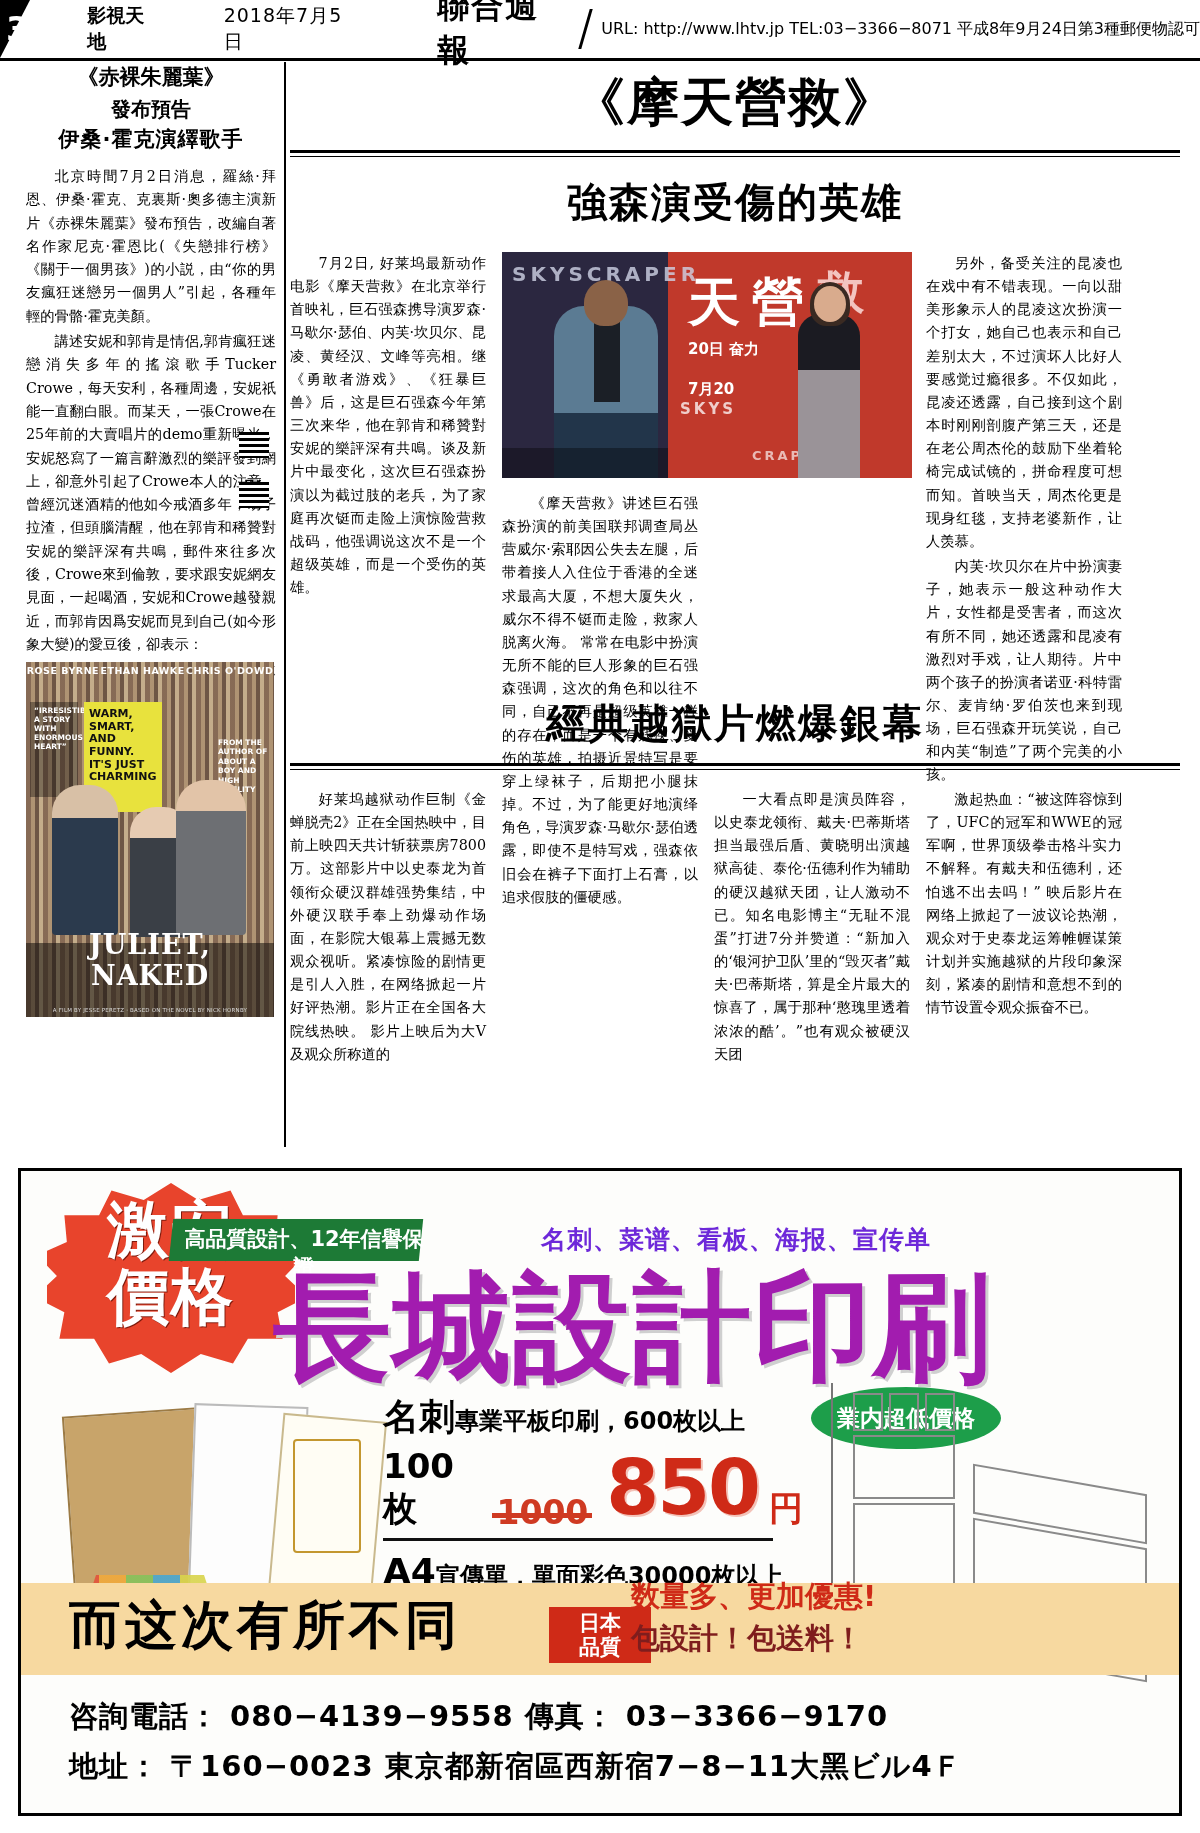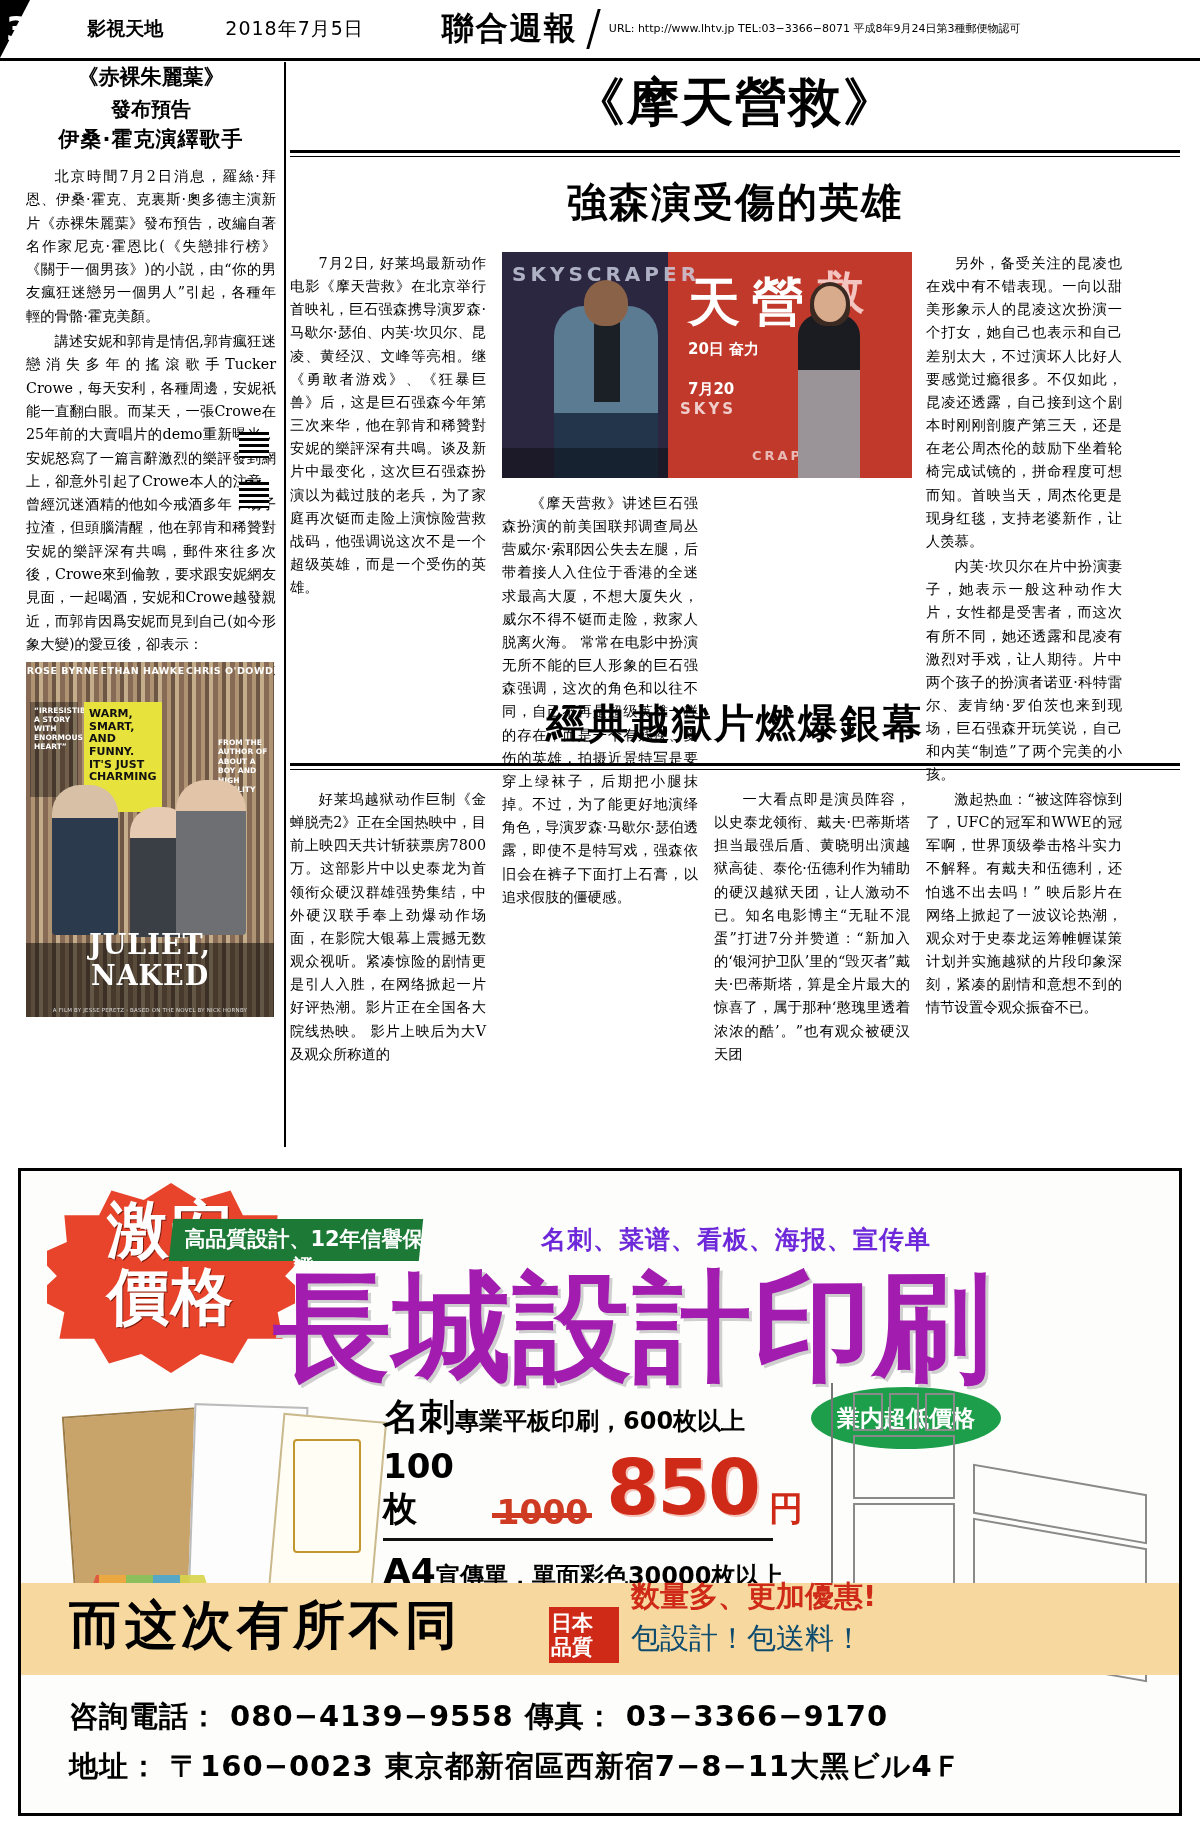--- a/index.html
+++ b/index.html
@@ -28,21 +28,21 @@
   .mast-date{
     font-size:19px;margin-left:62px;letter-spacing:1px;
   }
   .mast-title{
     font-size:32px;font-weight:bold;margin-left:78px;letter-spacing:2px;
   }
   .mast-slash{
     width:3px;height:40px;background:#000;transform:skewX(-16deg);margin-left:14px;
   }
   .mast-info{
-    font-size:11px;margin-left:14px;line-height:1.3;white-space:nowrap;
+    font-size:16px;margin-left:14px;line-height:1.3;white-space:nowrap;
   }
   .mast-wedge2{
     position:absolute;left:0;top:0;width:0;height:0;
     border-left:30px solid #000;border-bottom:58px solid transparent;
   }
 
   
   .content{
     position:absolute;left:18px;top:62px;width:1164px;height:1090px;
   }
@@ -355,28 +355,28 @@
     position:absolute;left:0;bottom:138px;width:100%;height:92px;
     background:#f7d9a0;
   }
   .ad-band-main{
     position:absolute;left:48px;bottom:152px;font-size:52px;font-weight:bold;
     letter-spacing:4px;
     font-family:"DejaVu Serif","Liberation Serif",serif;
   }
   .ad-jp{
     position:absolute;left:528px;bottom:150px;width:66px;
-    color:#fff;background:#cf2a17;text-align:left;font-size:21px;font-weight:bold;
-    line-height:1.15;padding:4px 2px;
+    color:#fff;background:#cf2a17;text-align:center;font-size:21px;font-weight:bold;
+    line-height:1.15;padding:4px 18px;
   }
   .ad-band-r1{
     position:absolute;left:610px;bottom:196px;font-size:29px;font-weight:bold;color:#cf2a17;
   }
   .ad-band-r2{
-    position:absolute;left:610px;bottom:154px;font-size:29px;font-weight:normal;color:#0c4a6e;
+    position:absolute;left:610px;bottom:154px;font-size:29px;font-weight:bold;color:#7f1d1d;
   }
   .ad-foot1{
     position:absolute;left:48px;bottom:76px;font-size:29px;font-weight:bold;letter-spacing:1px;
   }
   .ad-foot2{
     position:absolute;left:48px;bottom:26px;font-size:29px;font-weight:bold;letter-spacing:1px;
   }
 </style>
 </head>
 <body>

